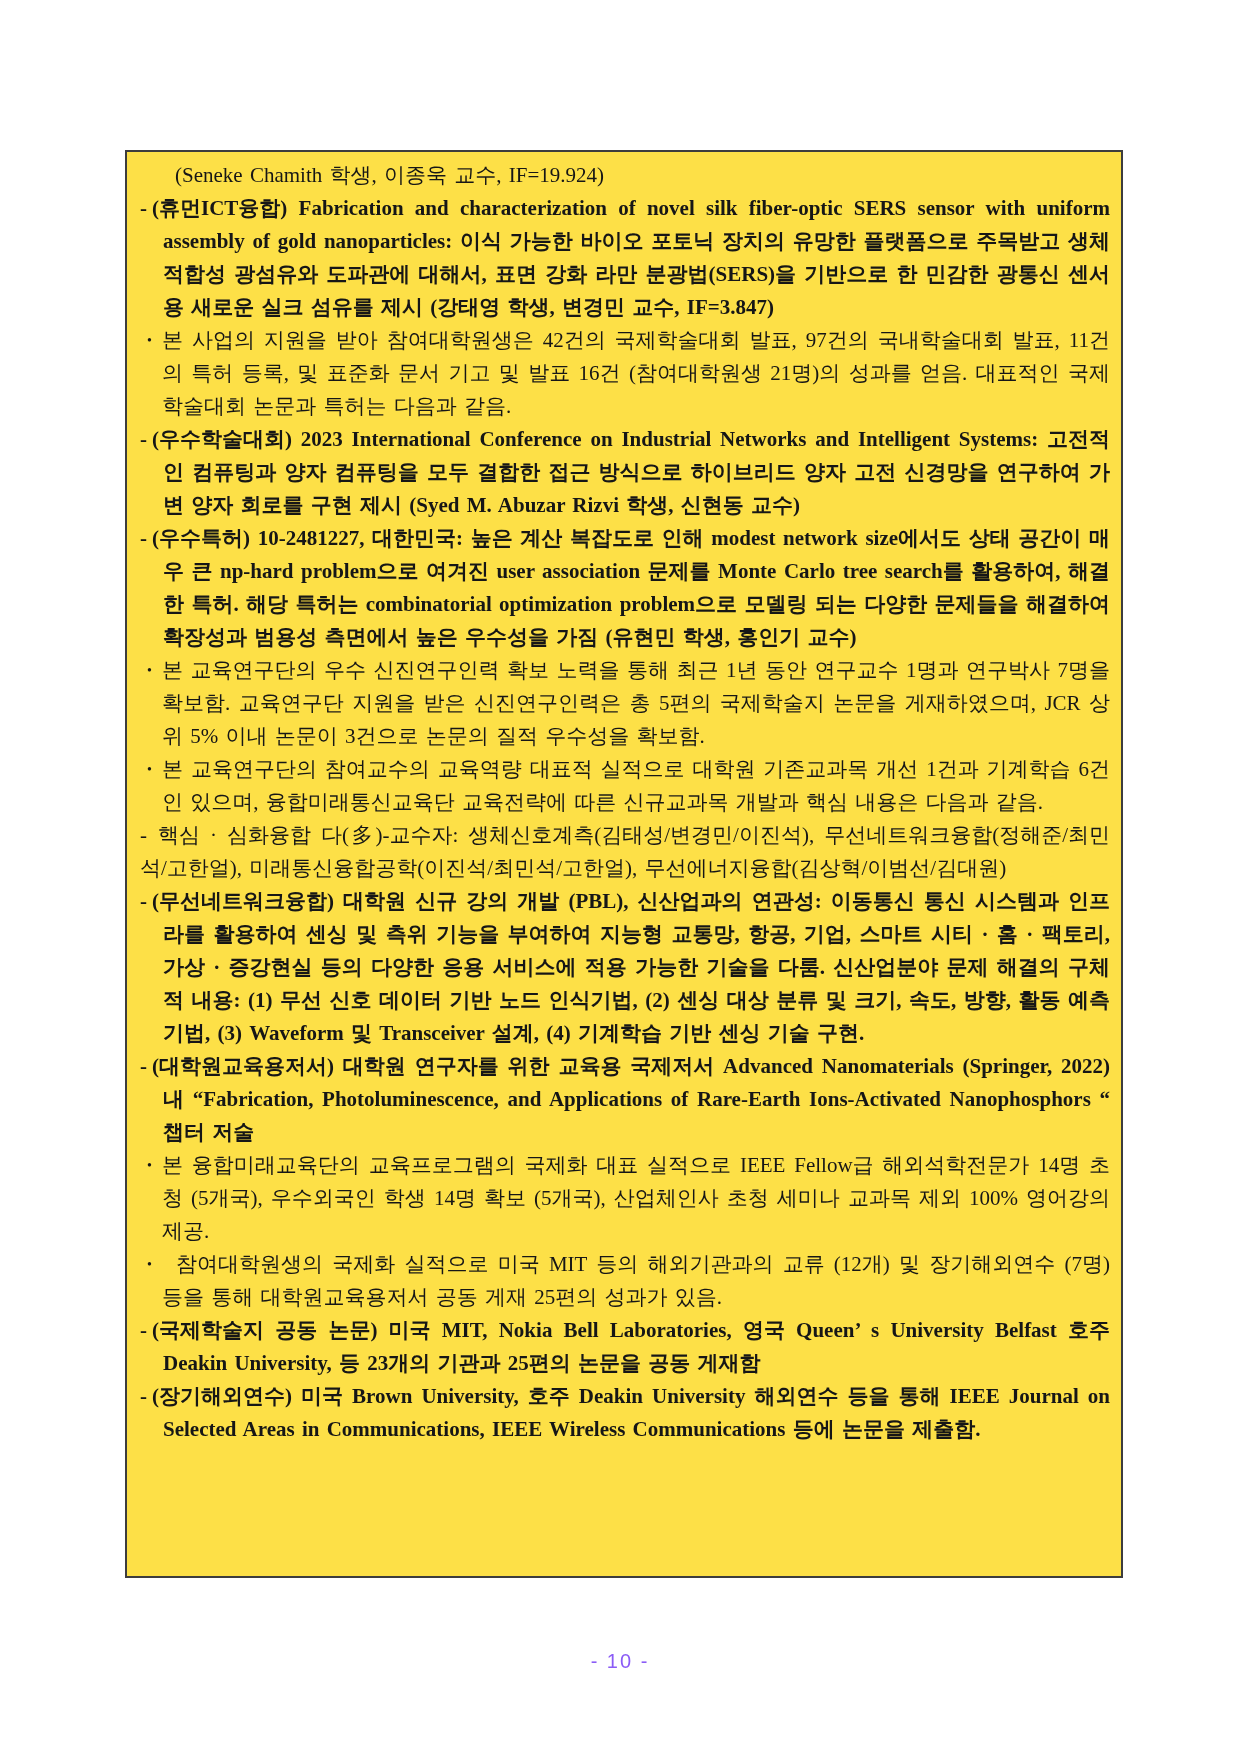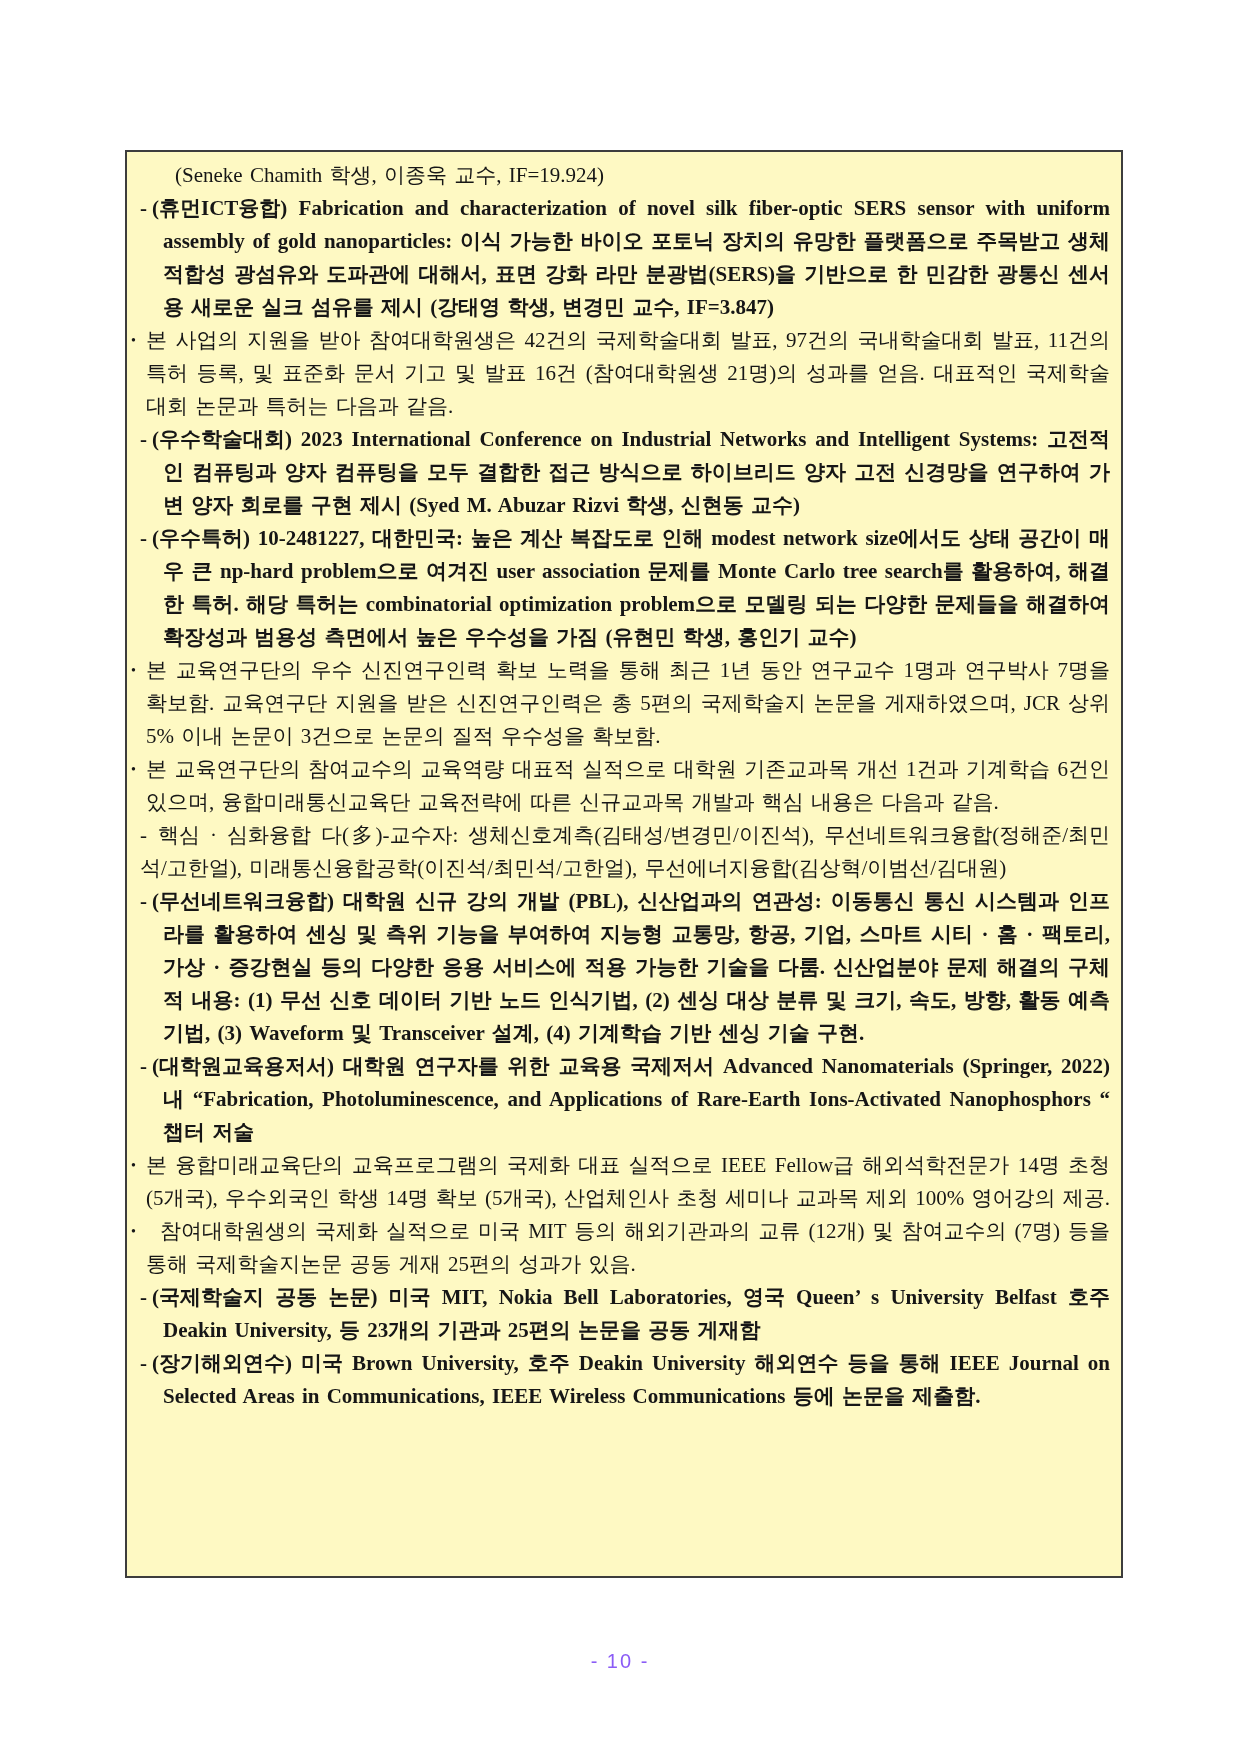--- a/index.html
+++ b/index.html
@@ -19,36 +19,36 @@
   .doc-box {
     position: absolute;
     left: 125px;
     top: 150px;
     width: 998px;
     height: 1428px;
     border: 2px solid #3d3d3d;
     box-sizing: border-box;
     padding: 7px 11px 0 4px;
     overflow: hidden;
-    background: #fef9c3;
+    background: #fde047;
   }
   .para {
     font-size: 21px;
     line-height: 33px;
     text-align: justify;
     word-spacing: 2px;
     color: #161616;
   }
   .para .marker {
     display: inline-block;
     text-indent: 0;
     color: #161616;
   }
   
-  .para.b { padding-left: 15px; text-indent: -15px; }
+  .para.b { padding-left: 15px; text-indent: -15px; margin-left: 16px; }
   .para.b .marker { width: 15px; font-size: 14px; vertical-align: 2px; }
   
   .para.b.sp .marker { width: 29px; }
   
   .para.d { padding-left: 32px; text-indent: -23px; font-weight: bold; }
   .para.d .marker { width: 12px; }
   
   .para.dd { padding-left: 34px; text-indent: 0; }
   .para.dd .marker { width: 18px; }
   
@@ -78,19 +78,19 @@
         <div class="para d"><span class="marker">-</span><span>(휴먼ICT융합) Fabrication and characterization of novel silk fiber-optic SERS sensor with uniform assembly of gold nanoparticles: 이식 가능한 바이오 포토닉 장치의 유망한 플랫폼으로 주목받고 생체 적합성 광섬유와 도파관에 대해서, 표면 강화 라만 분광법(SERS)을 기반으로 한 민감한 광통신 센서용 새로운 실크 섬유를 제시 (강태영 학생, 변경민 교수, IF=3.847)</span></div>
         <div class="para b"><span class="marker">•</span><span>본 사업의 지원을 받아 참여대학원생은 42건의 국제학술대회 발표, 97건의 국내학술대회 발표, 11건의 특허 등록, 및 표준화 문서 기고 및 발표 16건 (참여대학원생 21명)의 성과를 얻음. 대표적인 국제학술대회 논문과 특허는 다음과 같음.</span></div>
         <div class="para d"><span class="marker">-</span><span>(우수학술대회) 2023 International Conference on Industrial Networks and Intelligent Systems: 고전적인 컴퓨팅과 양자 컴퓨팅을 모두 결합한 접근 방식으로 하이브리드 양자 고전 신경망을 연구하여 가변 양자 회로를 구현 제시 (Syed M. Abuzar Rizvi 학생, 신현동 교수)</span></div>
         <div class="para d"><span class="marker">-</span><span>(우수특허) 10-2481227, 대한민국: 높은 계산 복잡도로 인해 modest network size에서도 상태 공간이 매우 큰 np-hard problem으로 여겨진 user association 문제를 Monte Carlo tree search를 활용하여, 해결한 특허. 해당 특허는 combinatorial optimization problem으로 모델링 되는 다양한 문제들을 해결하여 확장성과 범용성 측면에서 높은 우수성을 가짐 (유현민 학생, 홍인기 교수)</span></div>
         <div class="para b"><span class="marker">•</span><span>본 교육연구단의 우수 신진연구인력 확보 노력을 통해 최근 1년 동안 연구교수 1명과 연구박사 7명을 확보함. 교육연구단 지원을 받은 신진연구인력은 총 5편의 국제학술지 논문을 게재하였으며, JCR 상위 5% 이내 논문이 3건으로 논문의 질적 우수성을 확보함.</span></div>
         <div class="para b"><span class="marker">•</span><span>본 교육연구단의 참여교수의 교육역량 대표적 실적으로 대학원 기존교과목 개선 1건과 기계학습 6건인 있으며, 융합미래통신교육단 교육전략에 따른 신규교과목 개발과 핵심 내용은 다음과 같음.</span></div>
         <div class="para d2"><span class="marker">-</span><span>핵심 · 심화융합 다(多)-교수자: 생체신호계측(김태성/변경민/이진석), 무선네트워크융합(정해준/최민석/고한얼), 미래통신융합공학(이진석/최민석/고한얼), 무선에너지융합(김상혁/이범선/김대원)</span></div>
         <div class="para d"><span class="marker">-</span><span>(무선네트워크융합) 대학원 신규 강의 개발 (PBL), 신산업과의 연관성: 이동통신 통신 시스템과 인프라를 활용하여 센싱 및 측위 기능을 부여하여 지능형 교통망, 항공, 기업, 스마트 시티 · 홈 · 팩토리, 가상 · 증강현실 등의 다양한 응용 서비스에 적용 가능한 기술을 다룸. 신산업분야 문제 해결의 구체적 내용: (1) 무선 신호 데이터 기반 노드 인식기법, (2) 센싱 대상 분류 및 크기, 속도, 방향, 활동 예측 기법, (3) Waveform 및 Transceiver 설계, (4) 기계학습 기반 센싱 기술 구현.</span></div>
         <div class="para d"><span class="marker">-</span><span>(대학원교육용저서) 대학원 연구자를 위한 교육용 국제저서 Advanced Nanomaterials (Springer, 2022) 내 “Fabrication, Photoluminescence, and Applications of Rare-Earth Ions-Activated Nanophosphors “ 챕터 저술</span></div>
         <div class="para b"><span class="marker">•</span><span>본 융합미래교육단의 교육프로그램의 국제화 대표 실적으로 IEEE Fellow급 해외석학전문가 14명 초청 (5개국), 우수외국인 학생 14명 확보 (5개국), 산업체인사 초청 세미나 교과목 제외 100% 영어강의 제공.</span></div>
-        <div class="para b sp"><span class="marker">•</span><span>참여대학원생의 국제화 실적으로 미국 MIT 등의 해외기관과의 교류 (12개) 및 참여교수의 (7명) 등을 통해 국제학술지논문 공동 게재 25편의 성과가 있음.</span></div>
+        <div class="para b sp"><span class="marker">•</span><span>참여대학원생의 국제화 실적으로 미국 MIT 등의 해외기관과의 교류 (12개) 및 장기해외연수 (7명) 등을 통해 대학원교육용저서 공동 게재 25편의 성과가 있음.</span></div>
         <div class="para d"><span class="marker">-</span><span>(국제학술지 공동 논문)  미국 MIT, Nokia Bell Laboratories, 영국 Queen’ s University Belfast 호주 Deakin University, 등 23개의 기관과 25편의 논문을 공동 게재함</span></div>
         <div class="para d"><span class="marker">-</span><span>(장기해외연수) 미국 Brown University, 호주 Deakin University 해외연수 등을 통해 IEEE Journal on Selected Areas in Communications, IEEE Wireless Communications 등에 논문을 제출함.</span></div>
       </div>
   </div>
   <div class="footer">- 10 -</div>
 </div>
 
 </body></html>

